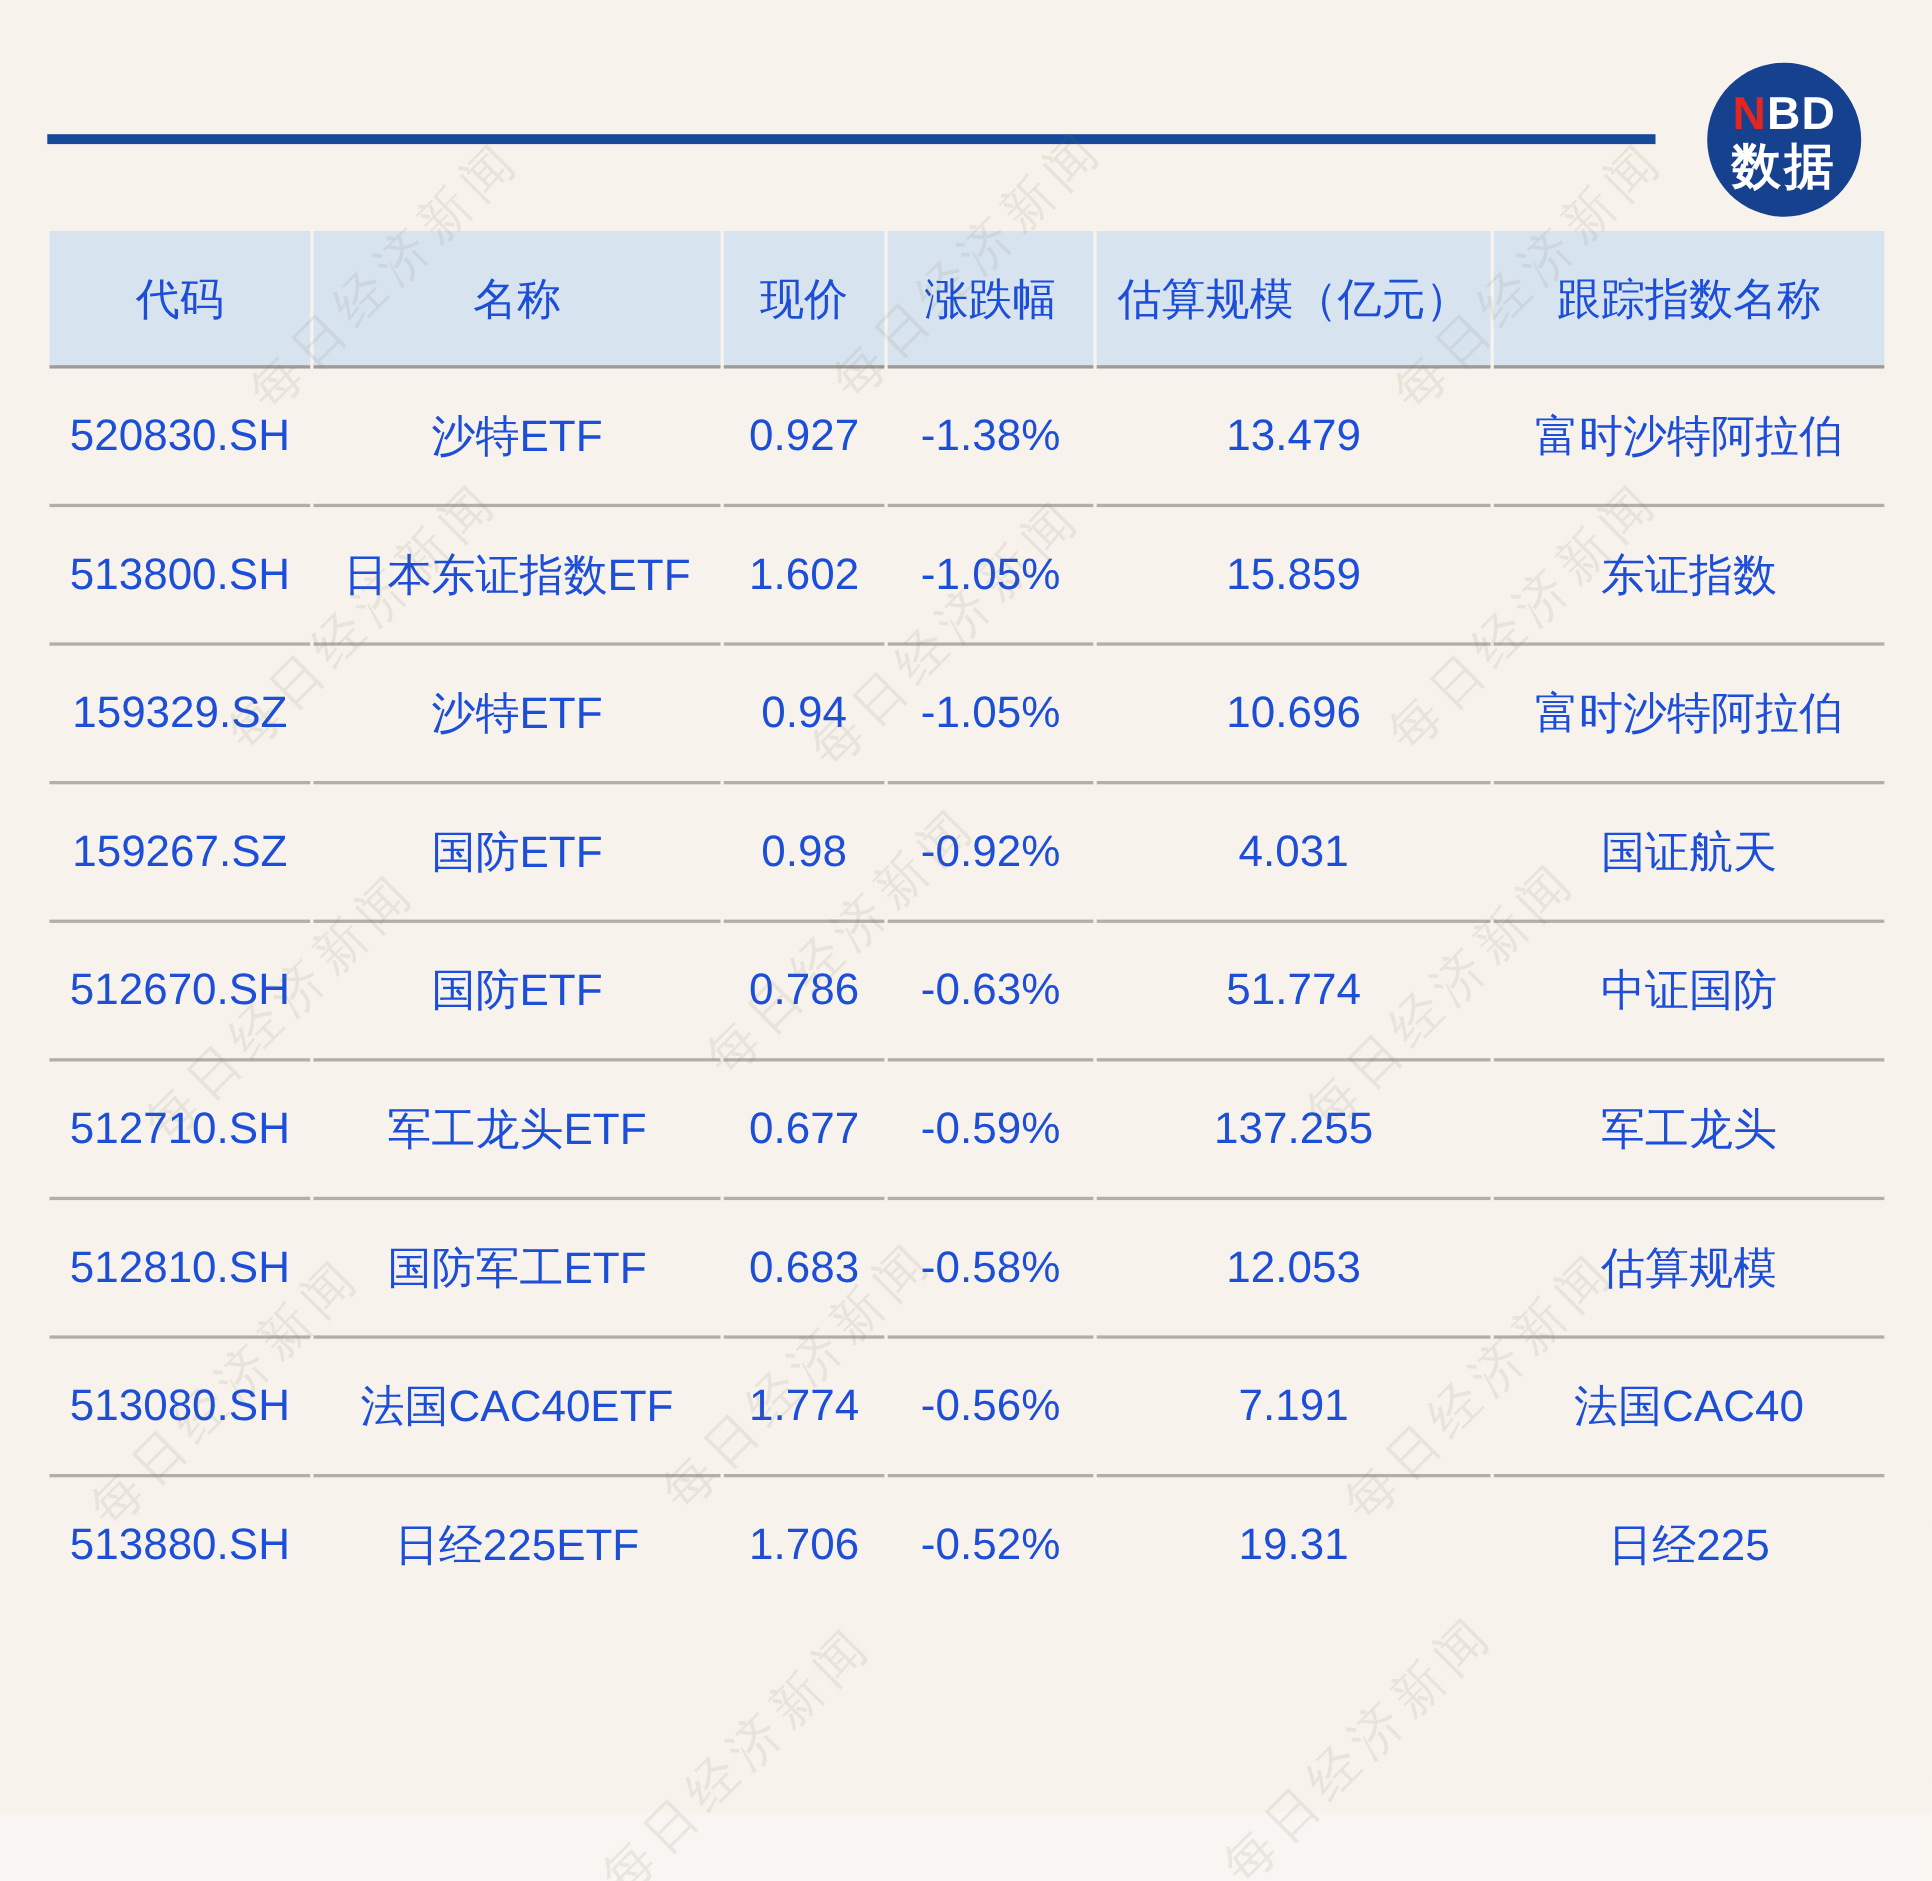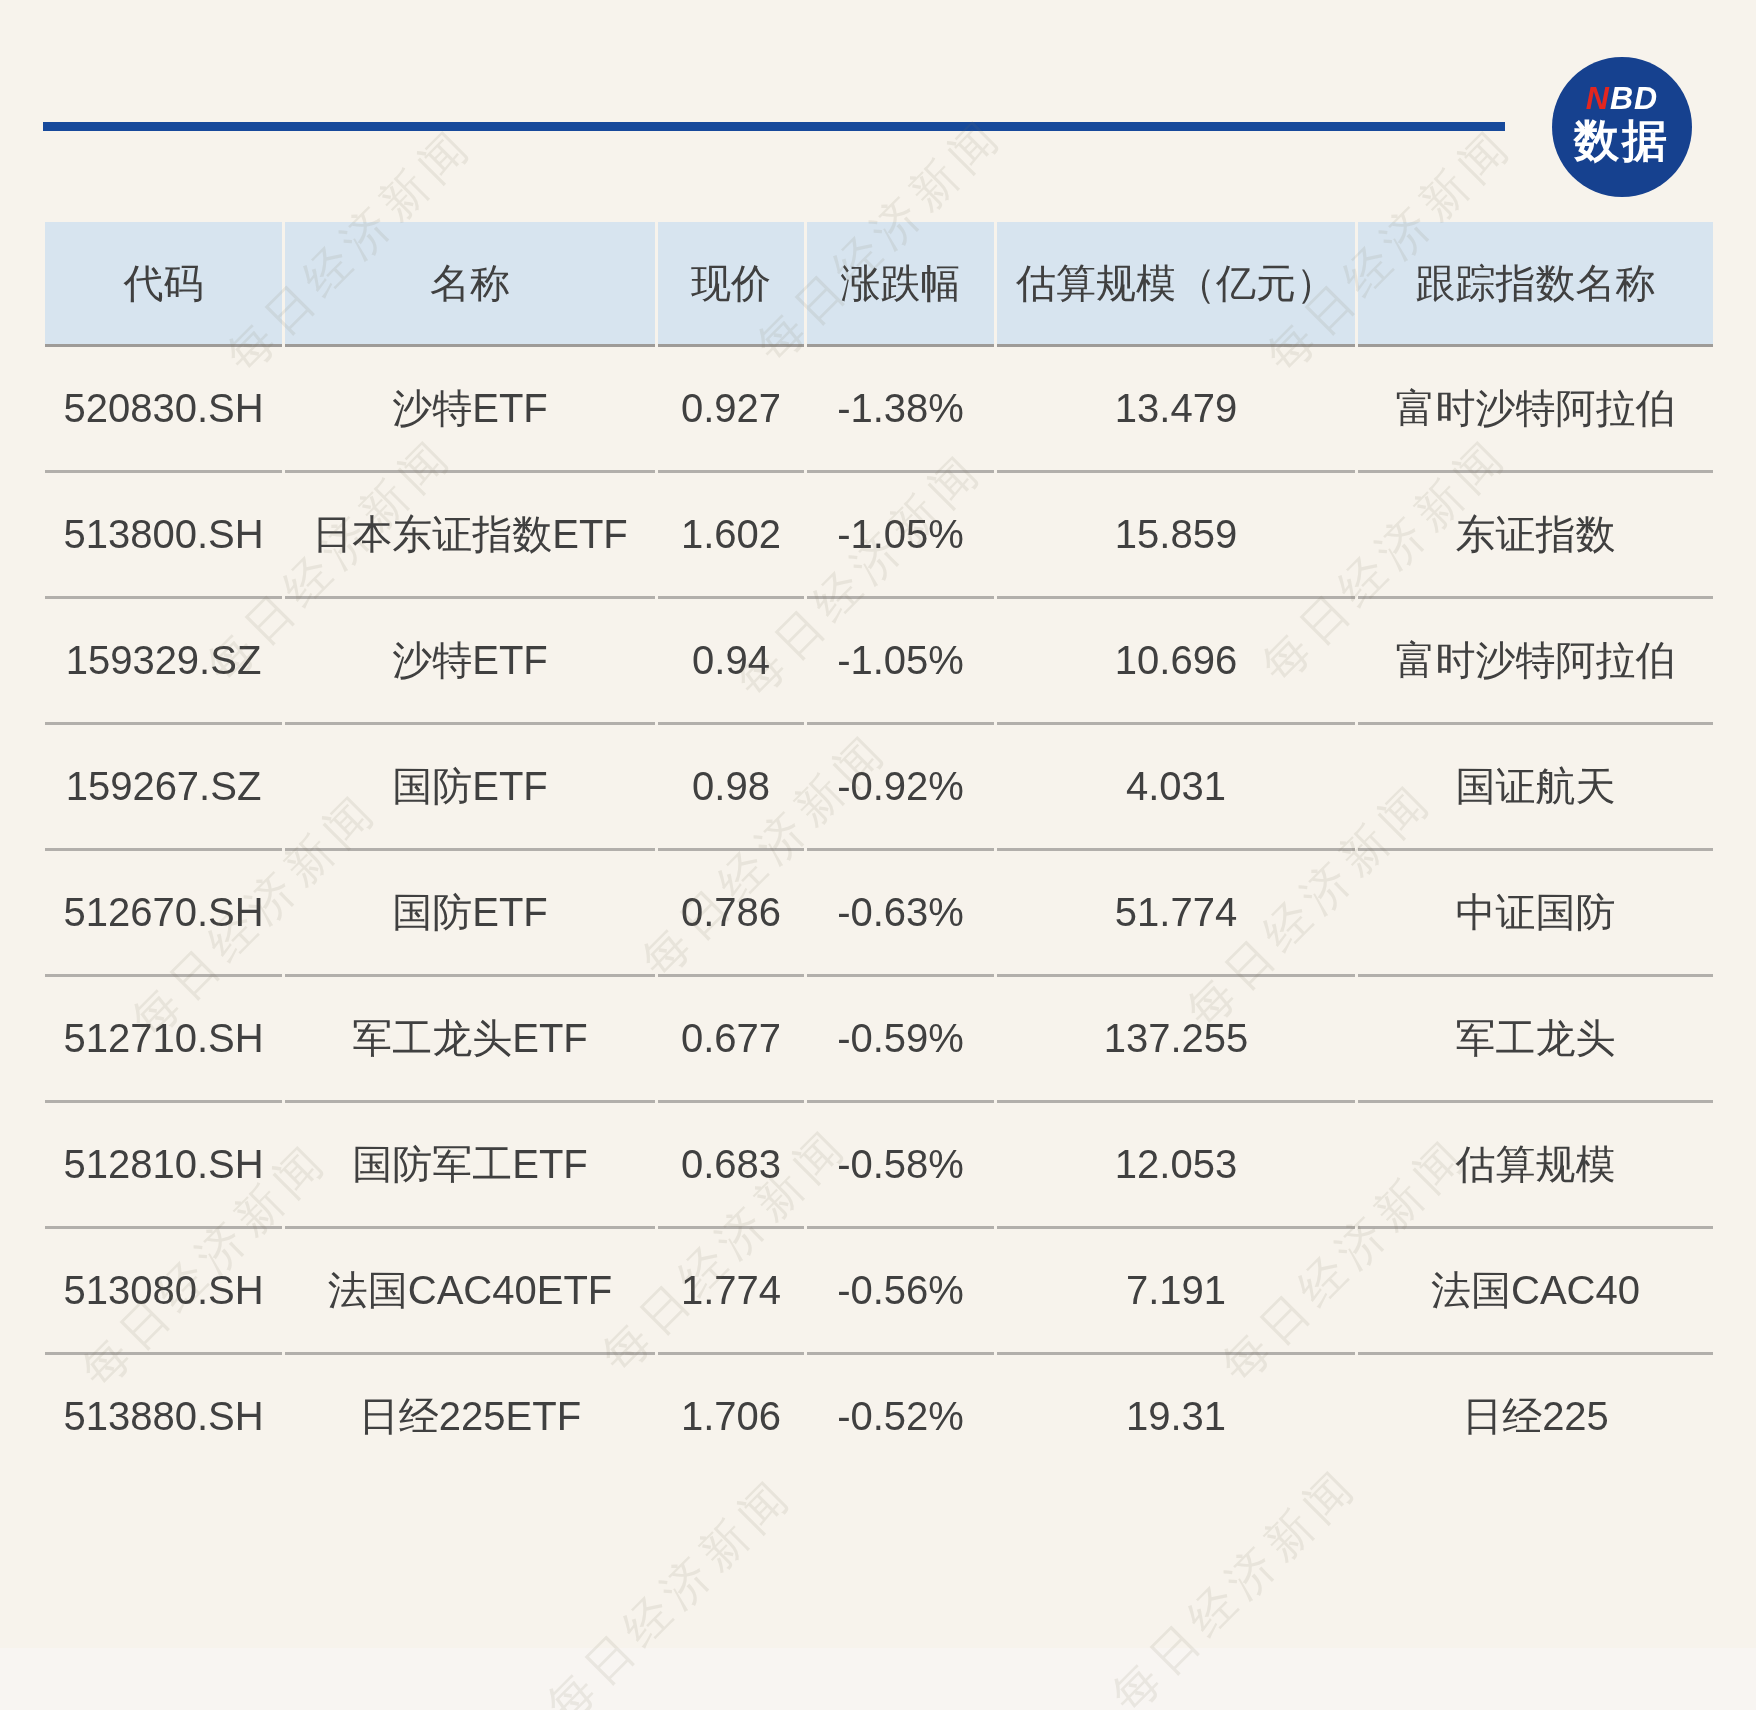--- a/index.html
+++ b/index.html
@@ -31,43 +31,42 @@
     left:1552px; top:57px;
     width:140px; height:140px;
     border-radius:50%;
     background:#16418f;
     text-align:center;
     color:#ffffff;
     z-index:3;
   }
   .logo-nbd{
     margin-top:25px;
-    font-size:32px;
+    font-size:42px;
     font-weight:bold;
-    font-style:italic;
     letter-spacing:1px;
     line-height:1.0;
   }
   .logo-nbd .n{color:#e3261f;}
   .logo-cn{
     margin-top:4px;
     font-size:45px;
     font-weight:bold;
     letter-spacing:3px;
     line-height:1.0;
   }
   table.etf{
     position:absolute;
-    left:42px; top:222px;
+    left:42px; top:210px;
     width:1674px;
     border-collapse:separate;
     border-spacing:3px 0;
     table-layout:fixed;
     font-size:40px;
-    color:#404040;
+    color:#1d4ed8;
     z-index:1;
   }
   table.etf th{
     height:122px;
     background:#d7e4ef;
     font-weight:normal;
     text-align:center;
     vertical-align:middle;
     border-bottom:3px solid #9e9b98;
     padding:0;

